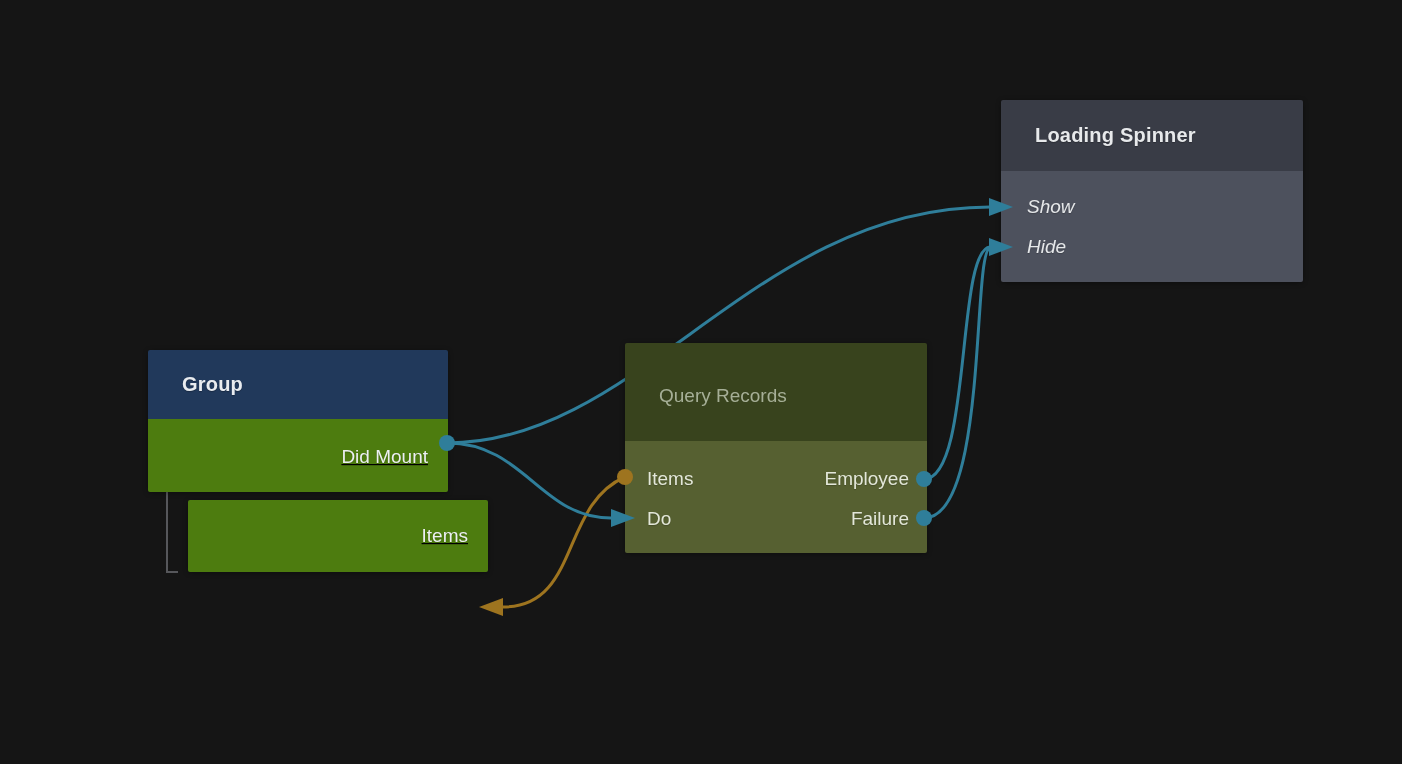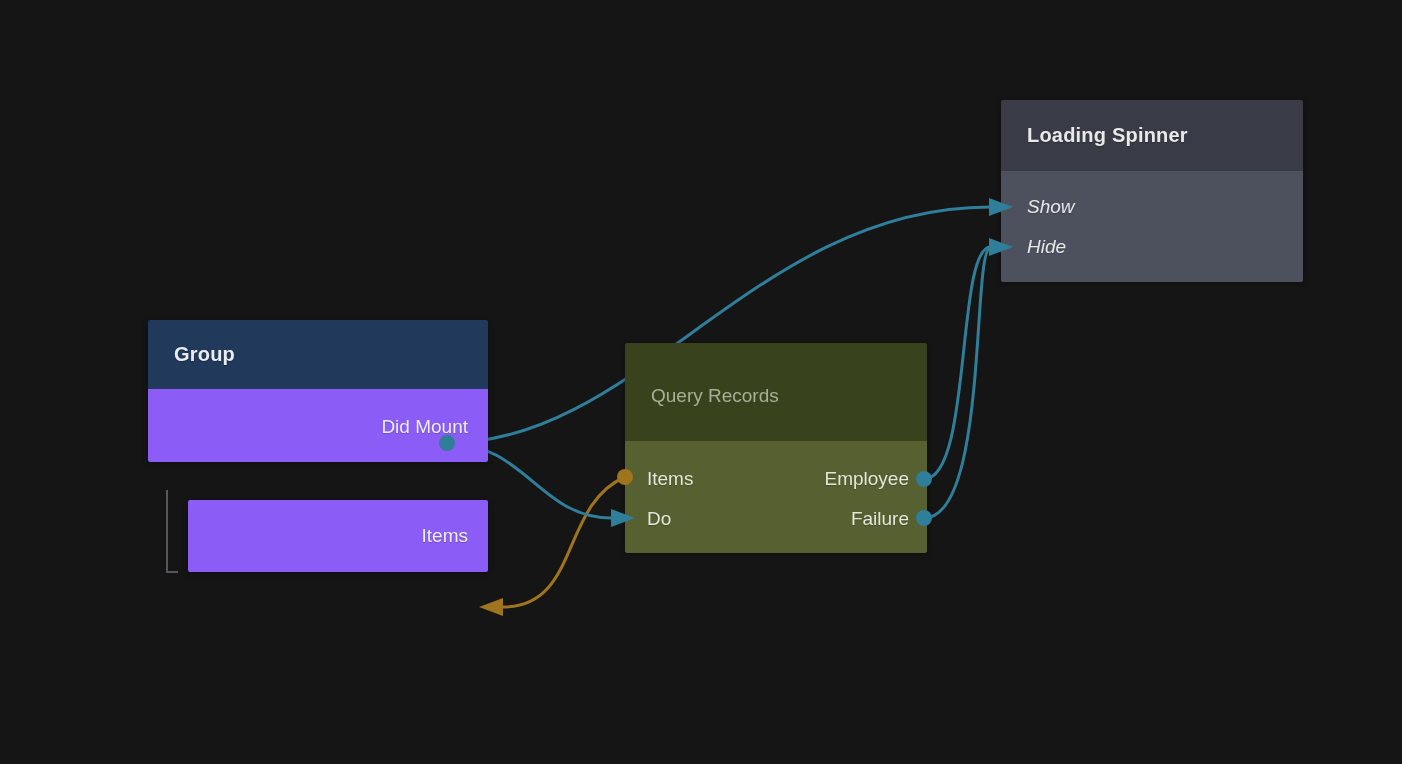--- a/index.html
+++ b/index.html
@@ -7,34 +7,34 @@
     position:relative;width:1402px;height:764px;overflow:hidden;
     background:#151515;
     font-family:"Liberation Sans", sans-serif;
   }
   svg.layer{position:absolute;left:0;top:0;pointer-events:none;}
   .layer-under{z-index:1;}
   .layer-over{z-index:3;}
   .node{position:absolute;z-index:2;border-radius:2px;overflow:hidden;
         box-shadow:0 1px 5px rgba(0,0,0,0.35);}
   .hdr{display:flex;flex-direction:column;justify-content:center;
-       padding-left:26px;box-sizing:border-box;}
+       padding-left:34px;box-sizing:border-box;}
   .title{font-size:20px;font-weight:700;letter-spacing:0.2px;
          text-shadow:0 1px 1px rgba(0,0,0,0.25);}
   .subtitle{font-size:19px;font-weight:400;margin-top:7px;}
   .body{box-sizing:border-box;}
   .row{height:40px;display:flex;align-items:center;font-size:19px;
        text-shadow:0 1px 1px rgba(0,0,0,0.2);}
   .row.right{justify-content:flex-end;padding-right:20px;}
   .row.left{padding-left:26px;}
   .row.split{justify-content:space-between;padding-left:22px;padding-right:18px;}
 
   
   .node.blue .hdr{background:#21395B;}
-  .node.blue .body{background:#8b5cf6;}
+  .node.blue .body{background:#4d7c0f;text-decoration:underline;}
   .node.blue .title{color:#E9ECF0;}
   .node.blue .row{color:#ECEFF2;}
   
   .node.green .hdr{background:#38431D;}
   .node.green .body{background:#566031;}
   .node.green .title{color:#E4E8DA;}
   .node.green .subtitle{color:#A6AF97;}
   .node.green .row{color:#E3E7D9;}
   
   .node.gray .hdr{background:#393C46;}
@@ -54,21 +54,21 @@
     <path d="M167,490 V572 H178" fill="none" stroke-width="2" stroke="#56575B"></path>
 
     <path class="edge" d="M625,477 C560,505 580,607 503,607" stroke="#9E741F"></path>
 
     <path class="edge" d="M447,443 C640,443 755,207 990,207" stroke="#2F7E9A"></path>
     <path class="edge" d="M447,443 C525,443 540,518 611,518" stroke="#2F7E9A"></path>
     <path class="edge" d="M924,479 C972,479 956,250 990,247" stroke="#2F7E9A"></path>
     <path class="edge" d="M924,518 C988,518 972,252 990,248" stroke="#2F7E9A"></path>
   </svg>
 
-  <div class="node blue" style="left:148px;top:320px;width:340px">
+  <div class="node blue" style="left:148px;top:350px;width:300px">
     <div class="hdr" style="height:69px">
       <div class="title">Group</div>
     </div>
     <div class="body" style="height:73px;padding-top:18px">
       <div class="row right">
         <span>Did Mount</span>
       </div>
     </div>
   </div>
 

